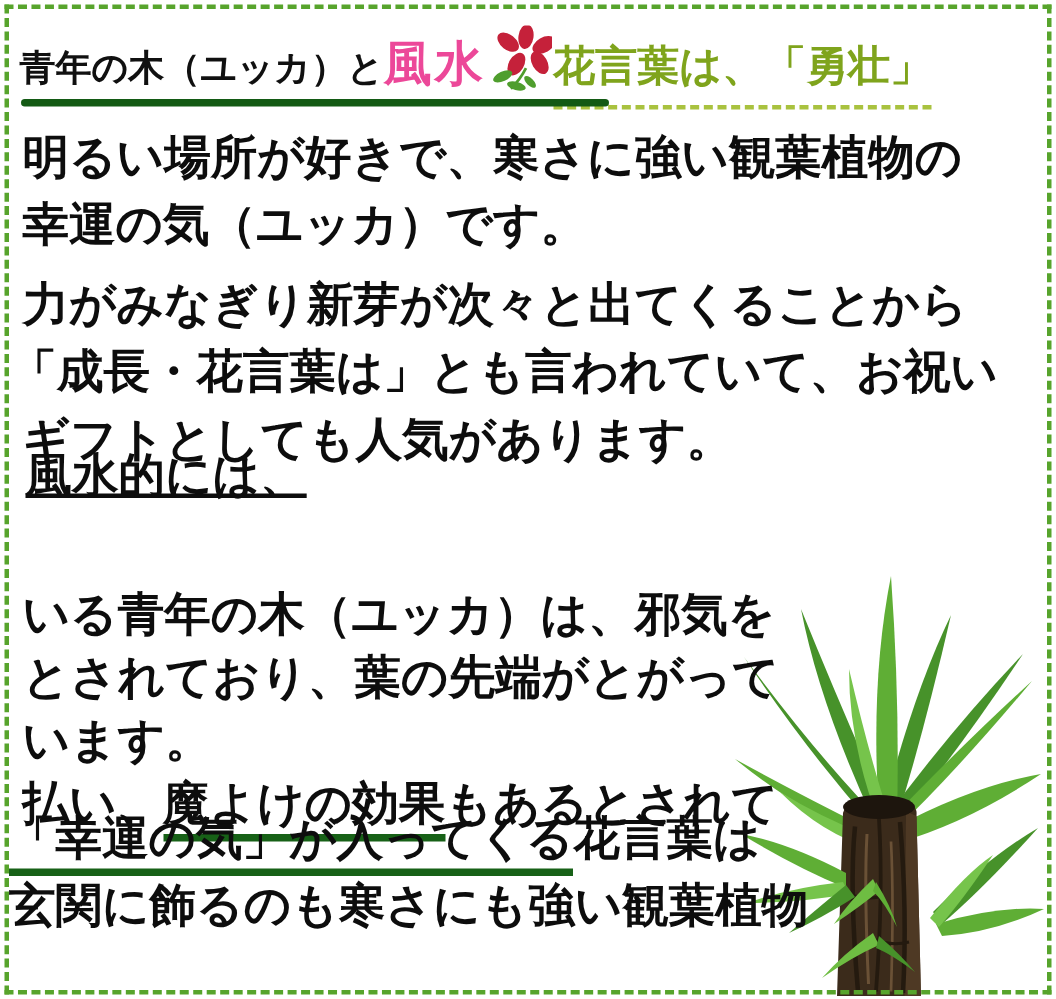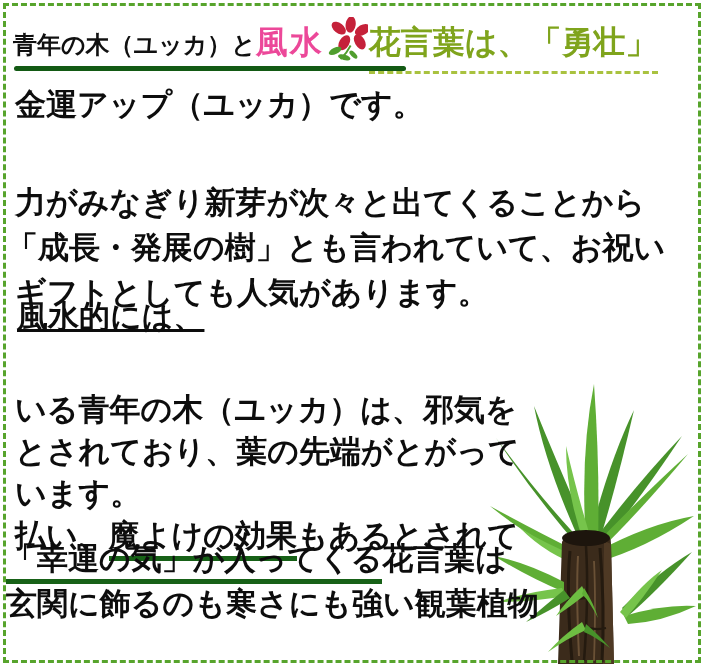--- a/index.html
+++ b/index.html
@@ -13,21 +13,21 @@
     pointer-events:none;z-index:5;
   }
   
   #title{
     position:absolute;left:13px;top:17px;white-space:nowrap;z-index:3;
     font-weight:bold;line-height:1.25;
   }
   .t-black{font-size:24px;color:#101010;letter-spacing:0px;}
   .t-green{font-size:32px;color:#ec4899;letter-spacing:2px;}
   .t-olive{
-    font-size:32px;color:#7fa41c;letter-spacing:0px;
+    font-size:28px;color:#7fa41c;letter-spacing:0px;
     display:inline-block;border-bottom:3px dashed #a9c23f;
     padding-bottom:9px;vertical-align:baseline;
   }
   .flower-wrap{display:inline-block;vertical-align:-10px;margin:0 1px 0 2px;}
   #title-underline{
     position:absolute;left:14px;top:66px;width:392px;height:5px;
     background:#135a14;border-radius:3px;z-index:3;
   }
   
   .para{
@@ -65,26 +65,27 @@
         <path d="M27,30 Q23,38 16,45" stroke="#4f9e2d" stroke-width="2" fill="none"></path>
         <ellipse cx="10" cy="36" rx="7.5" ry="3.5" transform="rotate(-25 10 36)"></ellipse>
         <ellipse cx="20" cy="43" rx="7" ry="3" transform="rotate(15 20 43)"></ellipse>
         <ellipse cx="30" cy="40" rx="5.5" ry="2.6" transform="rotate(45 30 40)"></ellipse>
       </g>
     </svg></span><span class="t-olive">花言葉は、「勇壮」</span>
 </div>
 <div id="title-underline"></div>
 
 <div id="p1" class="para">
-  <div>金運アップ（ユッカ）です。</div>
+  <div>明るい場所が好きで、寒さに強い観葉植物の</div>
+  <div>幸運の気（ユッカ）です。</div>
 </div>
 
 <div id="p2" class="para">
   <div>力がみなぎり新芽が次々と出てくることから</div>
-  <div class="hang">「成長・発展の樹」とも言われていて、お祝い</div>
+  <div class="hang">「成長・花言葉は」とも言われていて、お祝い</div>
   <div>ギフトとしても人気があります。</div>
 </div>
 
 <div id="p3" class="para">
   <div>風水的には、</div>
 </div>
 
 <div id="p4" class="para">
   <div>いる青年の木（ユッカ）は、邪気を</div>
   <div>とされており、葉の先端がとがって</div>

